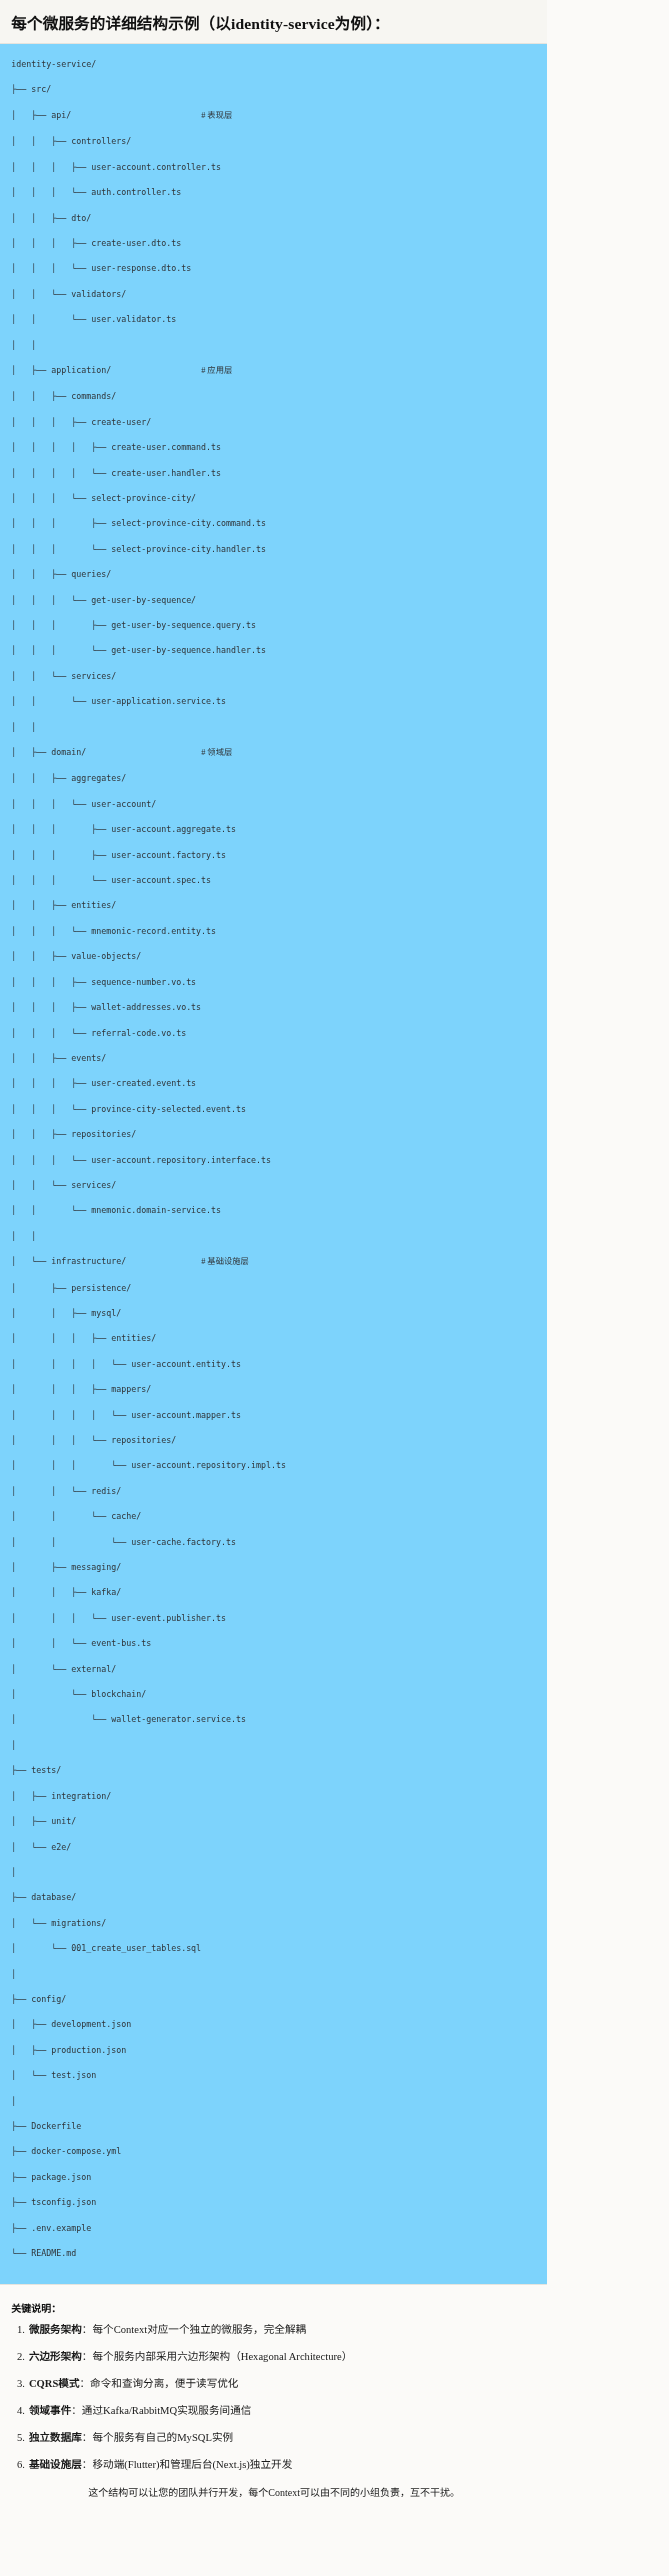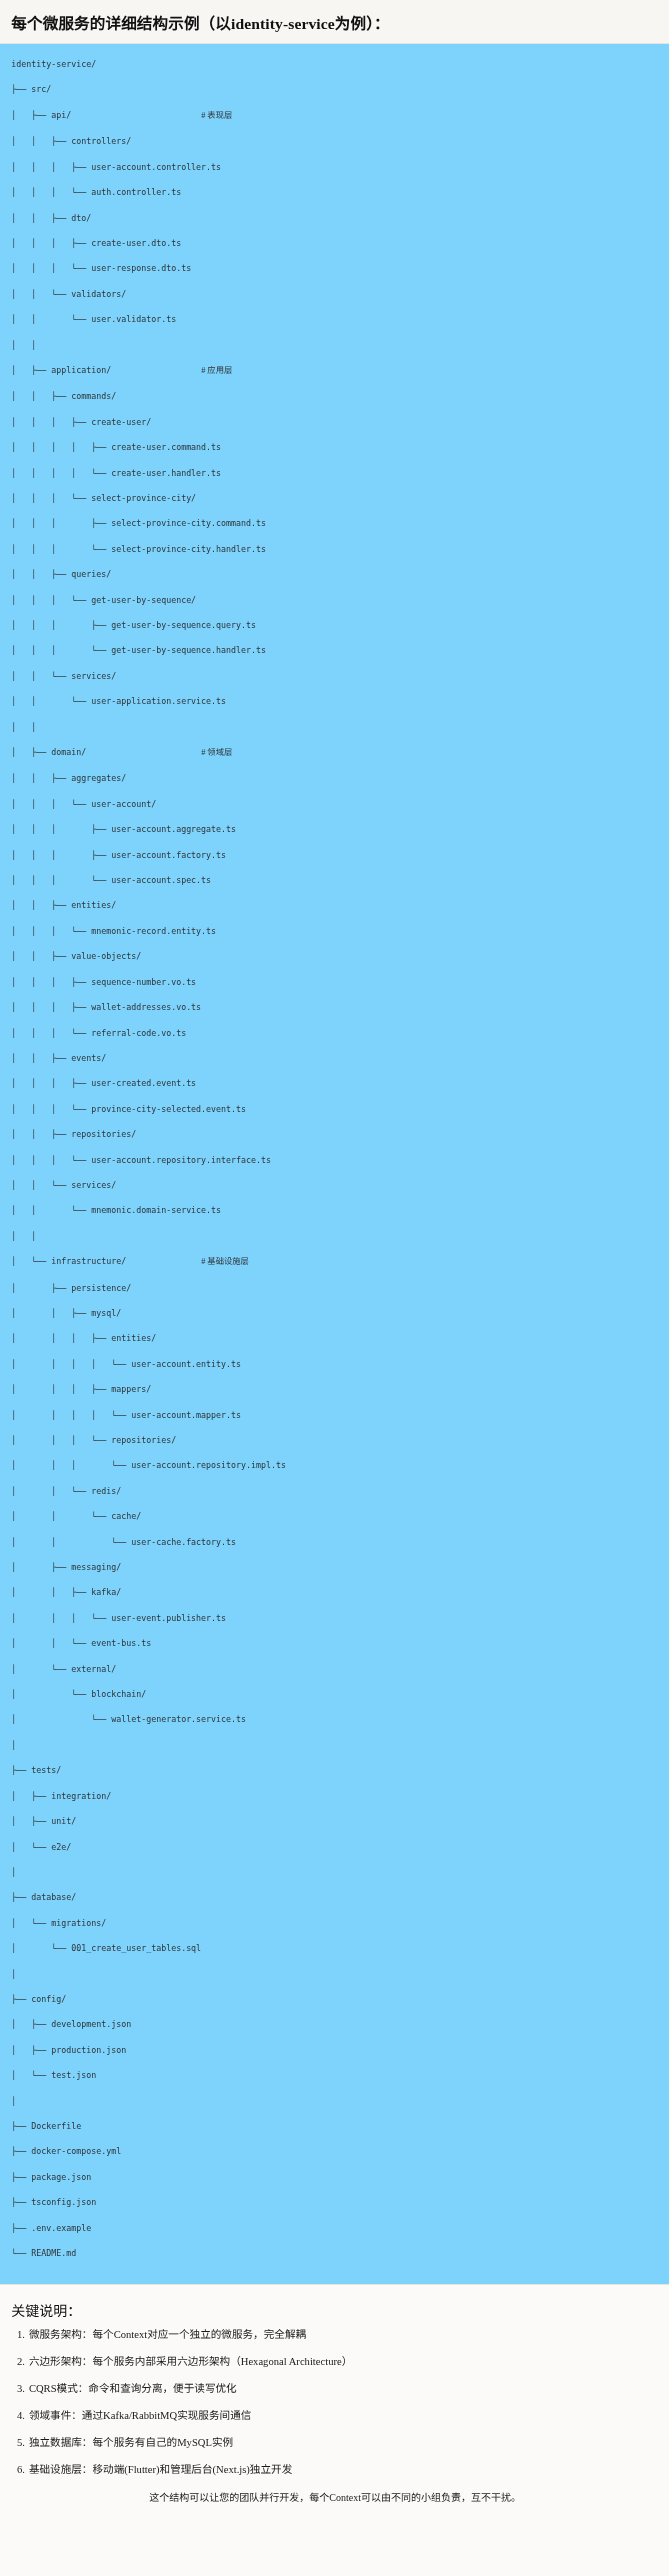--- a/index.html
+++ b/index.html
@@ -8,21 +8,21 @@
     padding: 0;
     background: #fbfaf8;
   }
   body {
     width: 669px;
     font-family: "Liberation Sans", sans-serif;
     color: #1a1a1a;
     -webkit-font-smoothing: antialiased;
   }
   .page {
-    width: 669px;
+    width: 547px;
     box-sizing: border-box;
     background: #fbfaf8;
     padding: 0;
   }
 
   
   .header-block {
     padding: 13.8px 11.3px 10px 11.3px;
     background: #f7f6f2;
     border-bottom: 0.6px solid #e6e4de;
@@ -63,40 +63,40 @@
   }
 
   
   .notes-block {
     padding: 6.3px 11.3px 3.8px 11.3px;
     border-top: 0.6px solid #e6e4de;
     background: #fbfaf8;
   }
   .notes-title {
     font-family: "Liberation Serif", serif;
-    font-weight: normal;
-    font-size: 14px;
+    font-weight: bold;
+    font-size: 10px;
     color: #111111;
     margin: 8.8px 0 7.5px 0;
   }
   ol.notes-list {
     margin: 0 0 2.5px 0;
     padding: 0 0 0 16.3px;
     list-style-position: outside;
   }
   ol.notes-list li {
     font-family: "Liberation Serif", serif;
     font-size: 10.6px;
     line-height: 1.55;
     color: #1a1a1a;
     margin: 0 0 10.6px 0;
     padding-left: 1.3px;
   }
   ol.notes-list li .nterm {
-    font-weight: normal;
+    font-weight: bold;
   }
   ol.notes-list li .nsep {
     font-weight: normal;
   }
   ol.notes-list li .ndesc {
     font-weight: normal;
   }
 
   .closing-para {
     font-family: "Liberation Serif", serif;

